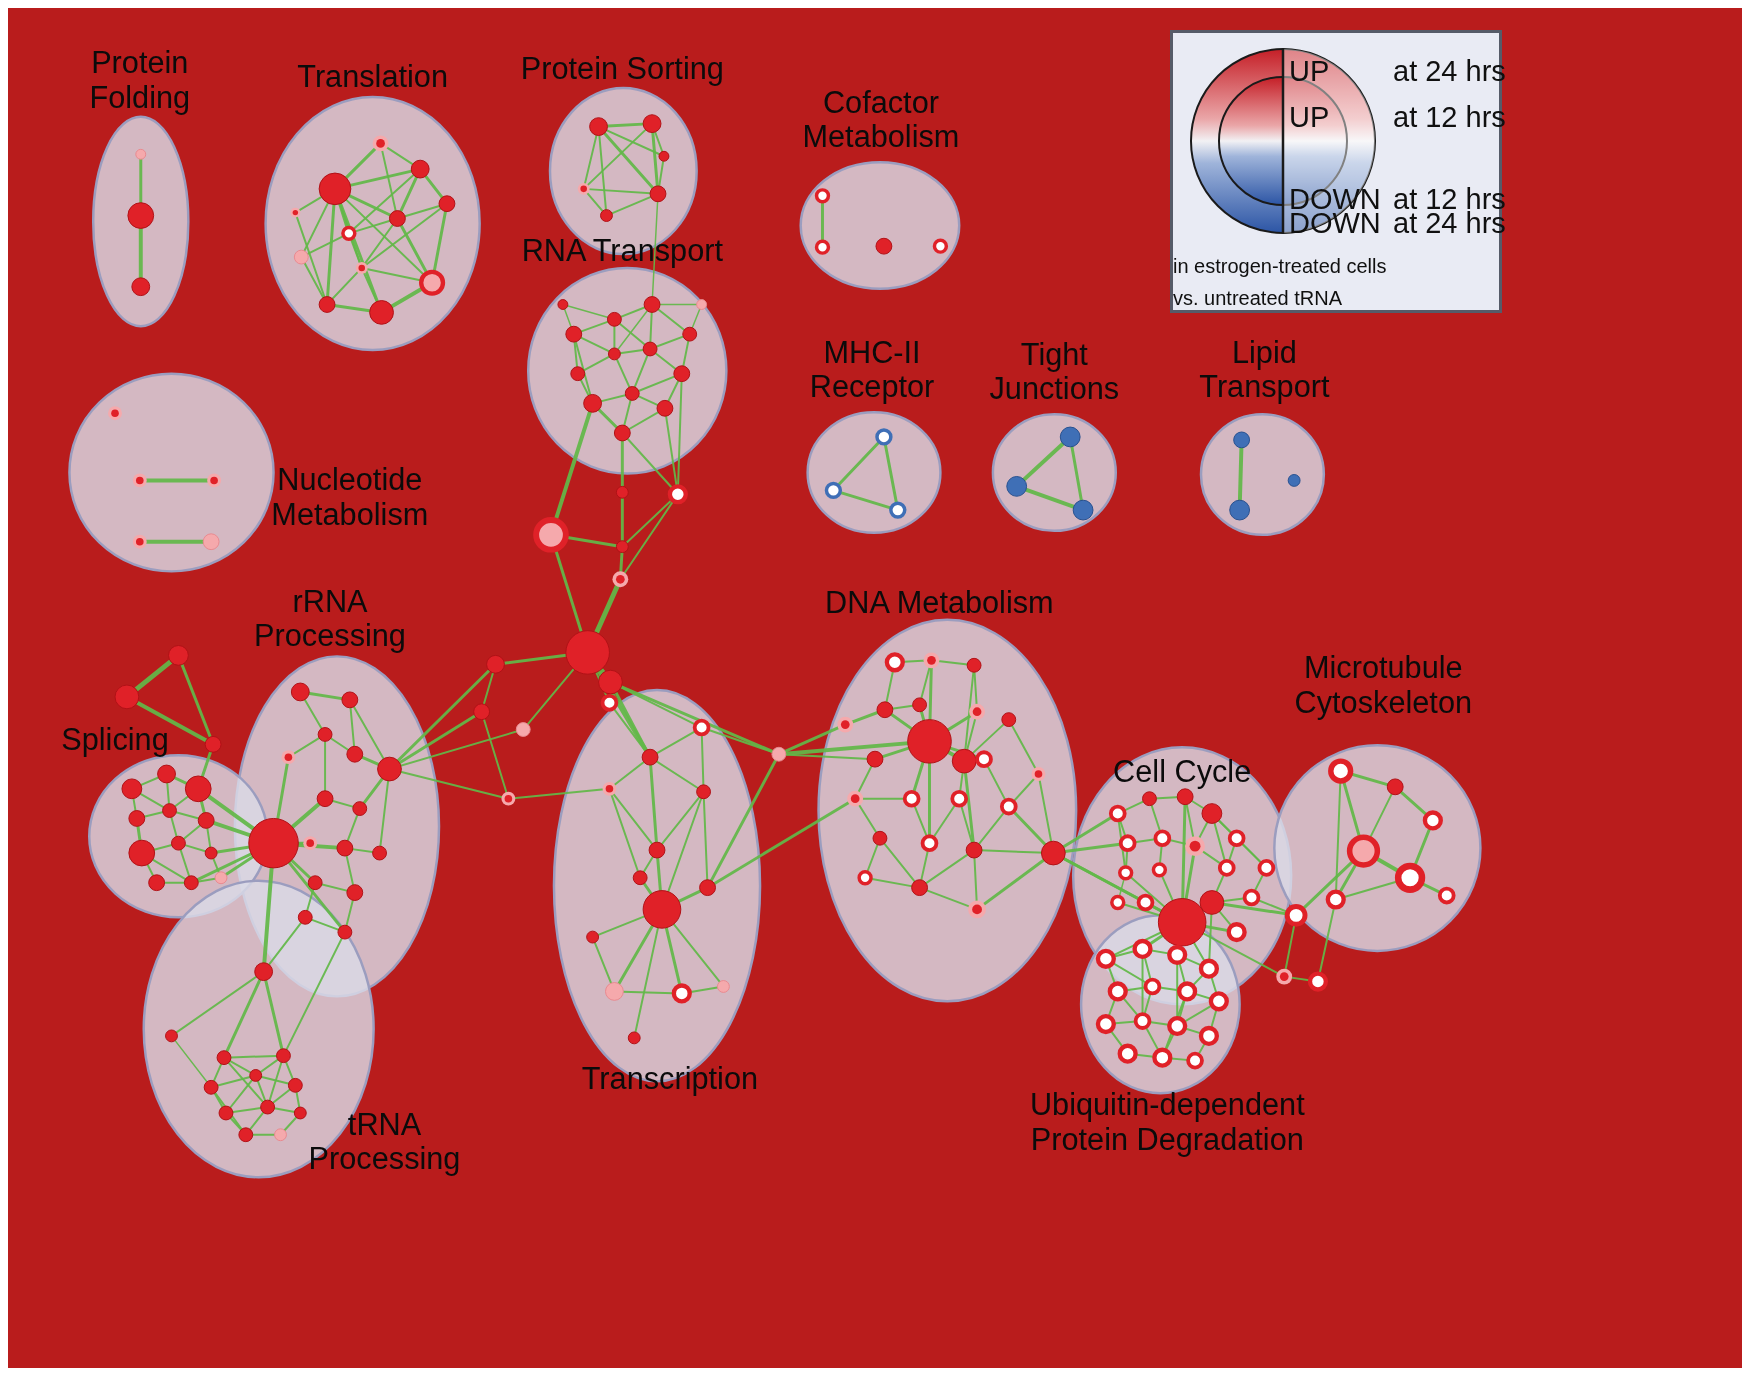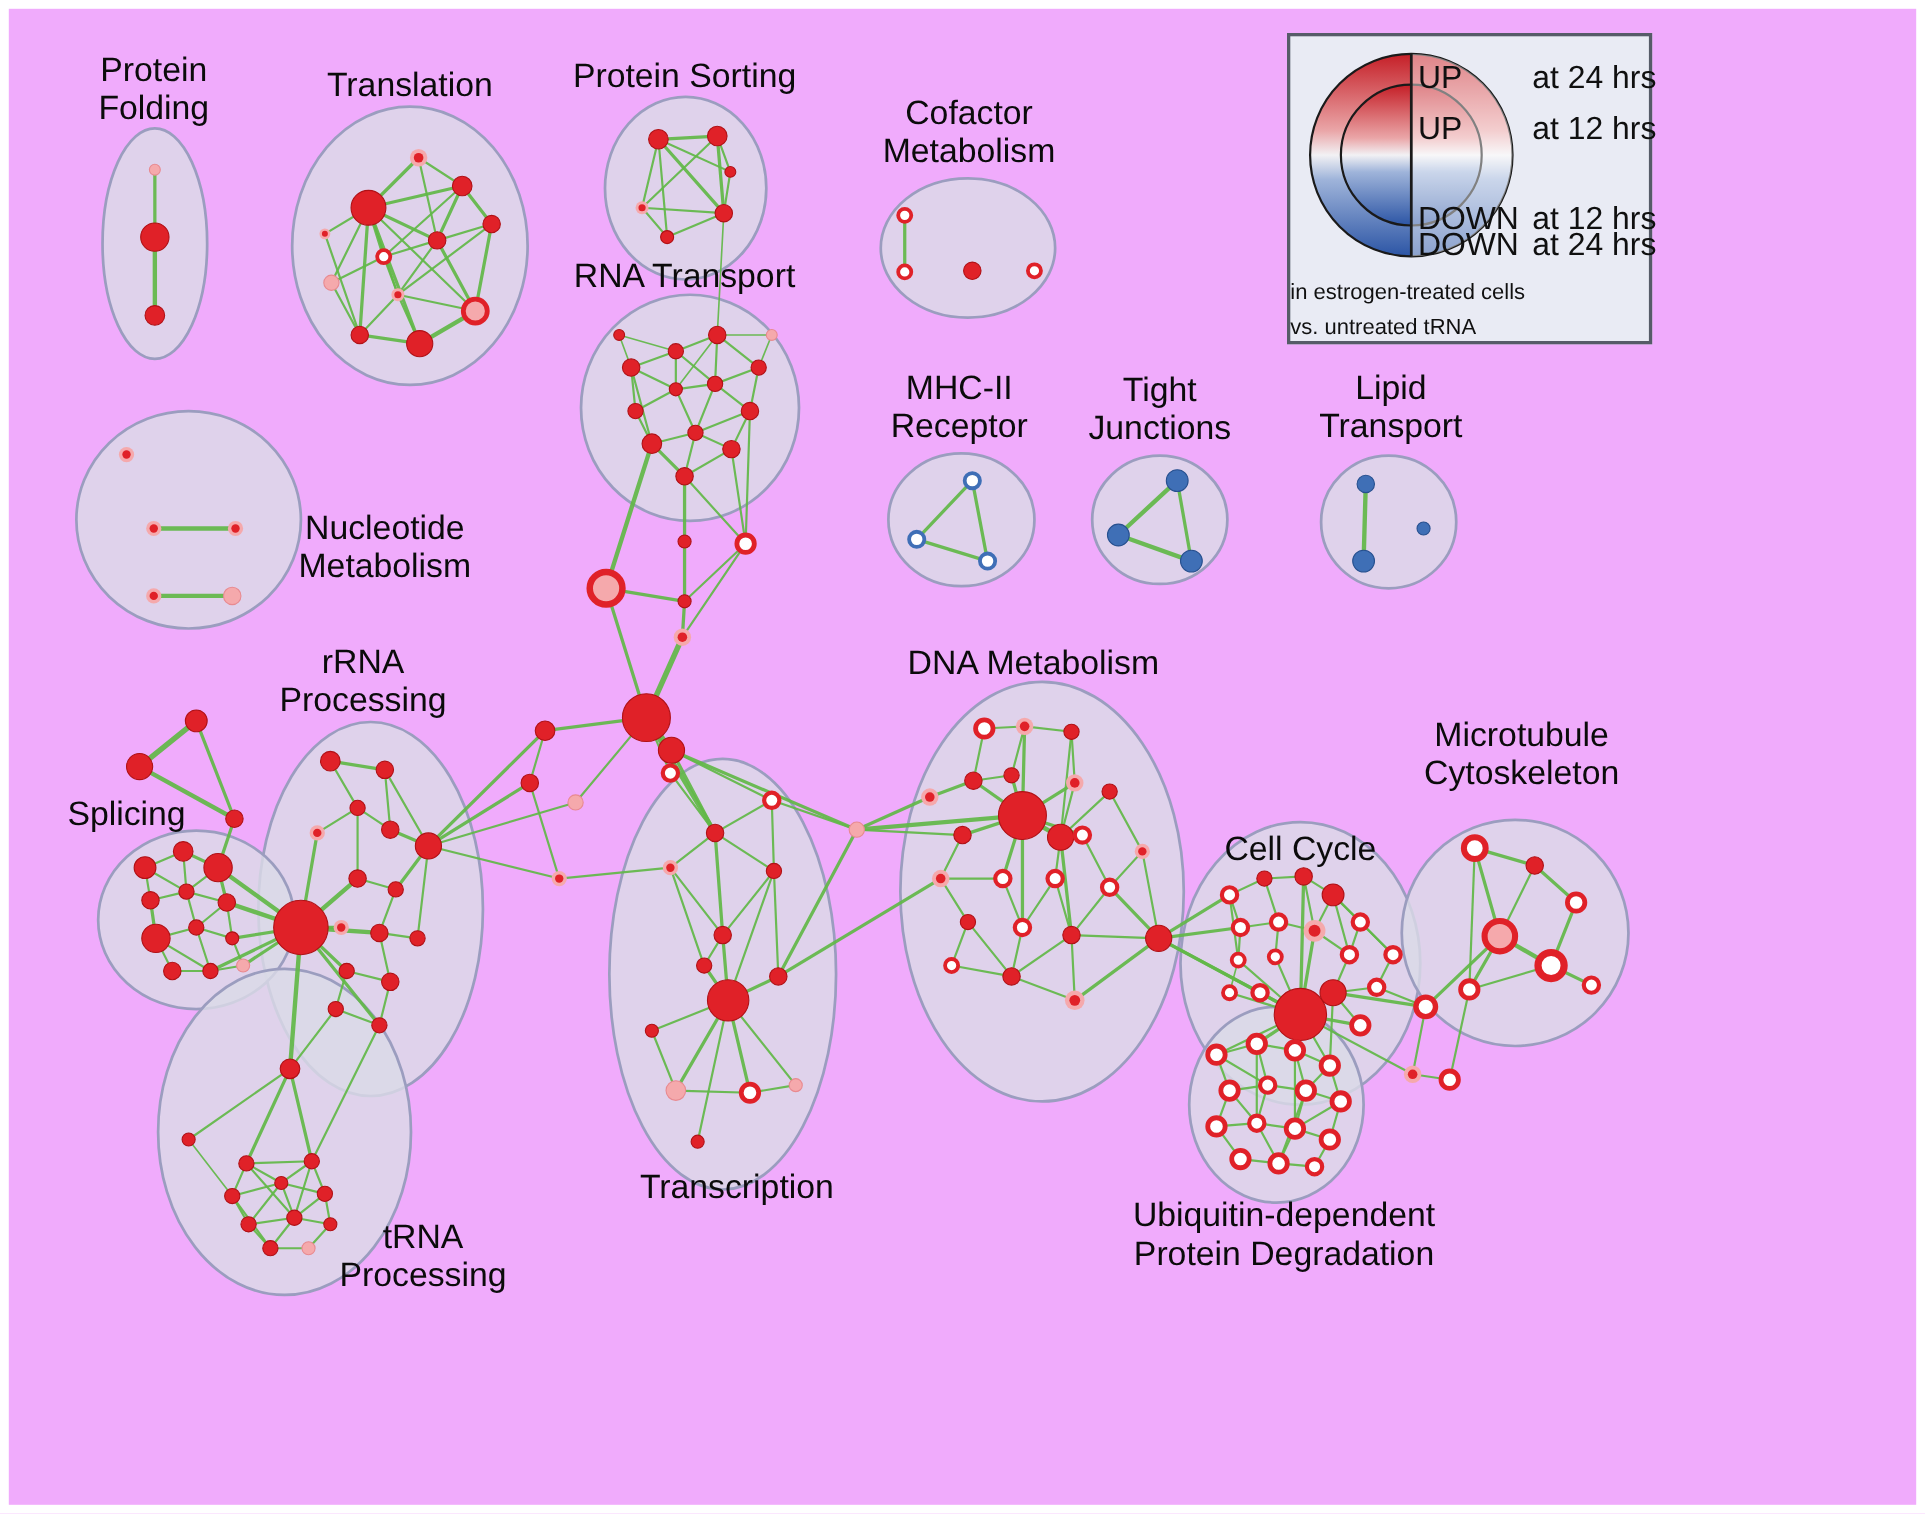--- a/index.html
+++ b/index.html
@@ -1,21 +1,21 @@
 <!DOCTYPE html>
 <html><head>
 <meta charset="utf-8">
 <style>
   html,body{margin:0;padding:0;background:#ffffff;}
   .stage{
     position:relative;
     width:1750px;height:1376px;
     box-sizing:border-box;
     border:8px solid #ffffff;
-    background:#f0abfc;
+    background:#b91c1c;
     font-family:"Liberation Sans", sans-serif;
     overflow:hidden;
   }
   .stage > svg{position:absolute;left:0;top:0;}
   .legend{
     position:absolute;
     left:1162px;top:22px;
     width:332px;height:283px;
     background:#e9ebf4;
     border:3px solid #565b68;

